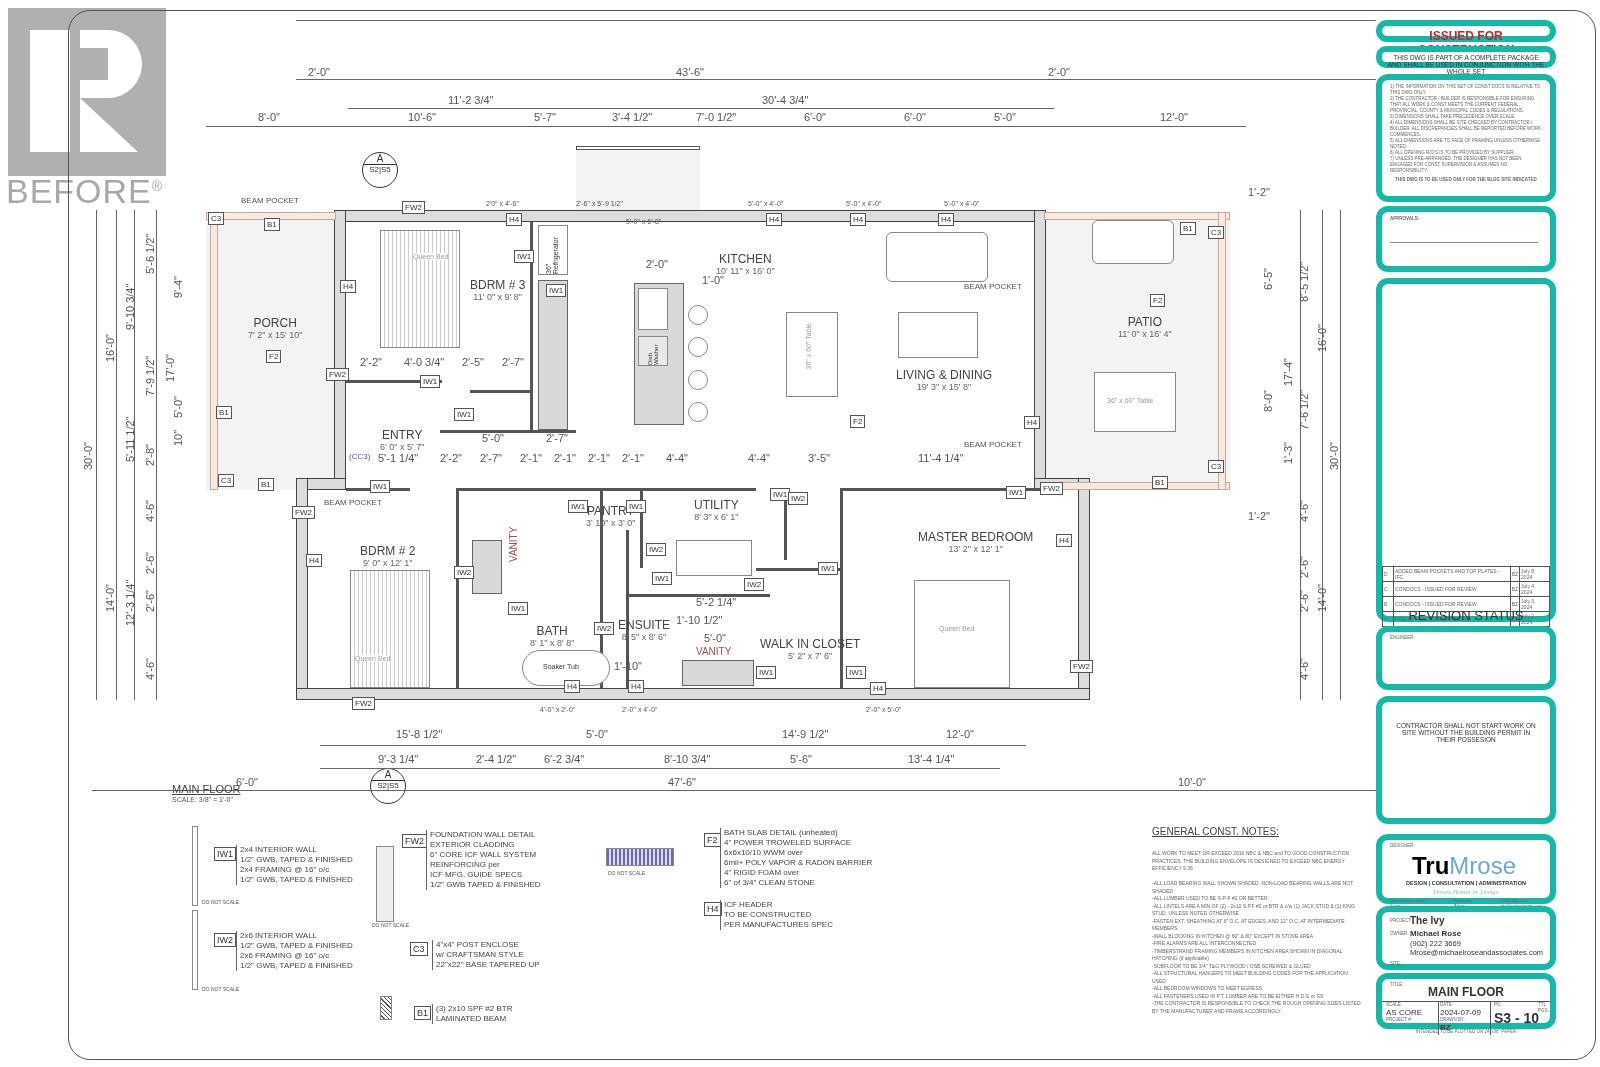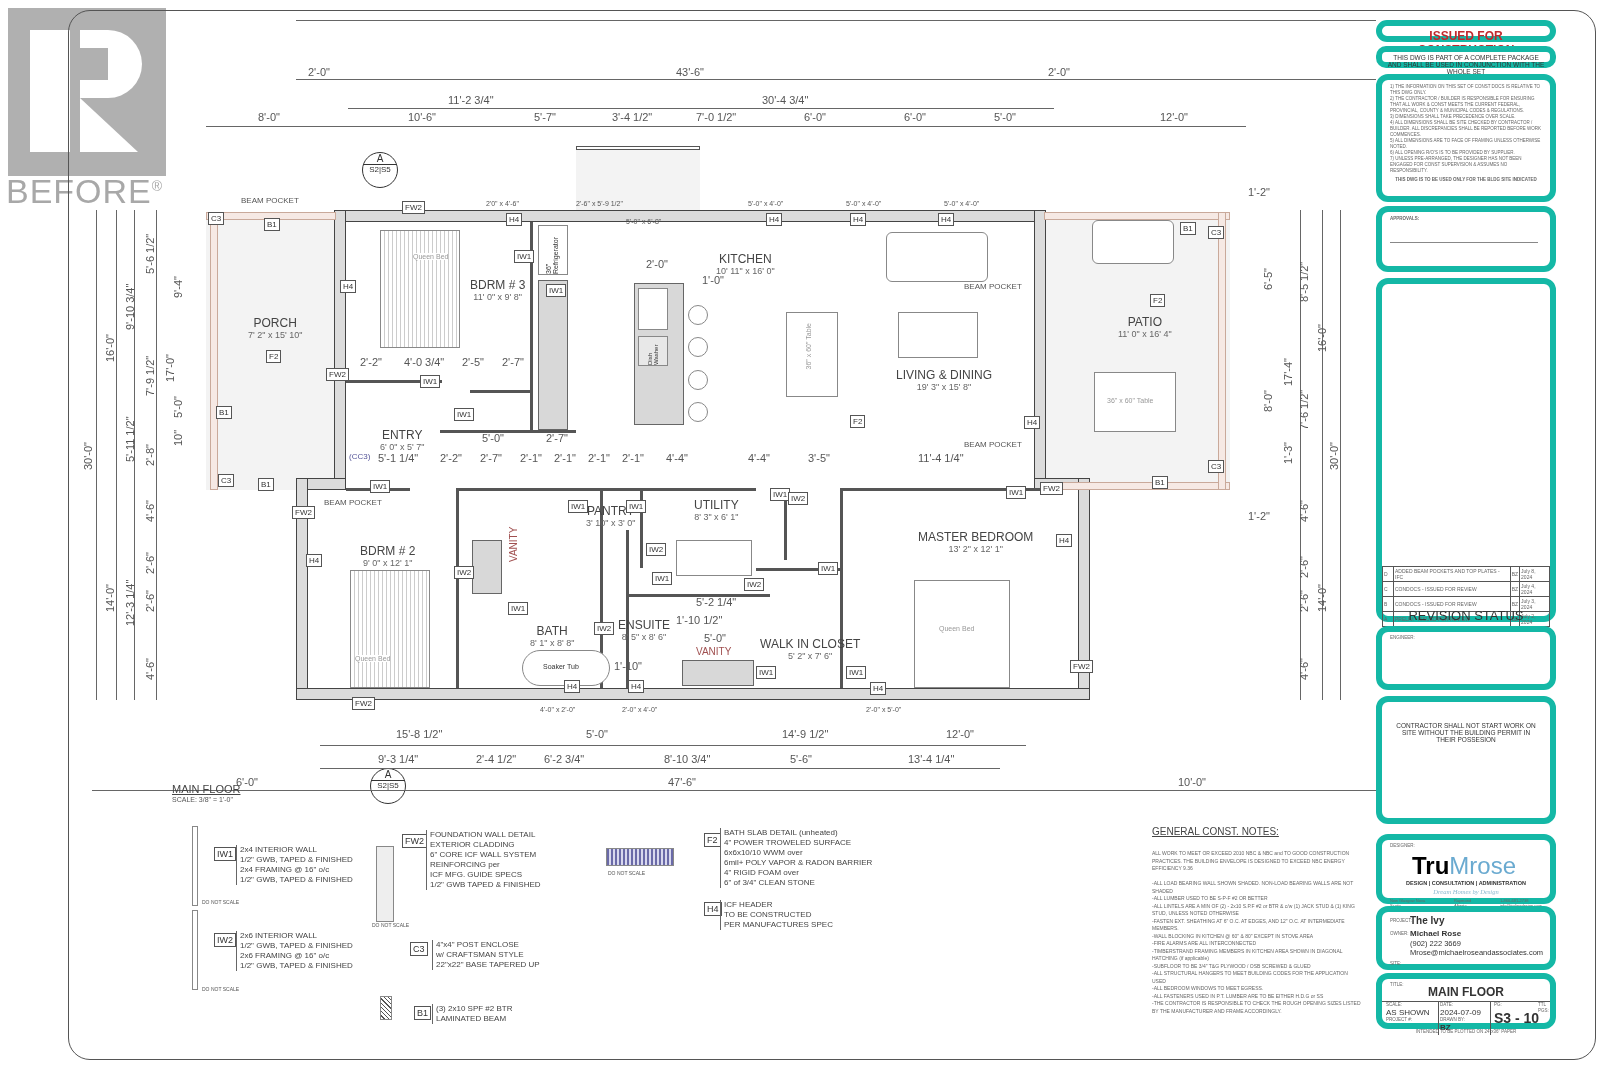--- a/index.html
+++ b/index.html
@@ -486,21 +486,21 @@
     <div style="position:absolute;left:28px;top:17px;font-size:8px;font-weight:bold;">Michael Rose</div>
     <div style="position:absolute;left:28px;top:27px;font-size:7.5px;">(902) 222 3669</div>
     <div style="position:absolute;left:28px;top:36px;font-size:7.5px;">Mrose@michaelroseandassociates.com</div>
     <div class="small" style="position:absolute;left:8px;top:49px;">SITE:</div>
   </div>
   <div class="tb" style="left:1376px;top:973px;width:180px;height:56px;">
     <div class="small" style="position:absolute;left:8px;top:3px;">TITLE:</div>
     <div style="position:absolute;left:0;right:0;top:6px;text-align:center;font-size:12px;font-weight:bold;">MAIN FLOOR</div>
     <div style="position:absolute;left:0;right:0;top:22px;border-top:1px solid #555;"></div>
     <div class="small" style="position:absolute;left:4px;top:23px;">SCALE:</div>
-    <div style="position:absolute;left:4px;top:29px;font-size:8px;">AS SHOWN</div>
+    <div style="position:absolute;left:4px;top:29px;font-size:8px;">AS CORE</div>
     <div class="small" style="position:absolute;left:58px;top:23px;">DATE:</div>
     <div style="position:absolute;left:58px;top:29px;font-size:8px;">2024-07-09</div>
     <div class="small" style="position:absolute;left:4px;top:38px;">PROJECT #:</div>
     <div class="small" style="position:absolute;left:58px;top:38px;">DRAWN BY:</div>
     <div style="position:absolute;left:58px;top:44px;font-size:8px;font-weight:bold;">BZ</div>
     <div class="small" style="position:absolute;left:112px;top:23px;">PG:</div>
     <div class="small" style="position:absolute;left:156px;top:23px;">TTL PGS:</div>
     <div style="position:absolute;left:112px;top:31px;font-size:14px;font-weight:bold;">S3 - 10</div>
     <div style="position:absolute;left:56px;top:22px;height:34px;border-left:1px solid #555;"></div>
     <div style="position:absolute;left:108px;top:22px;height:34px;border-left:1px solid #555;"></div>

